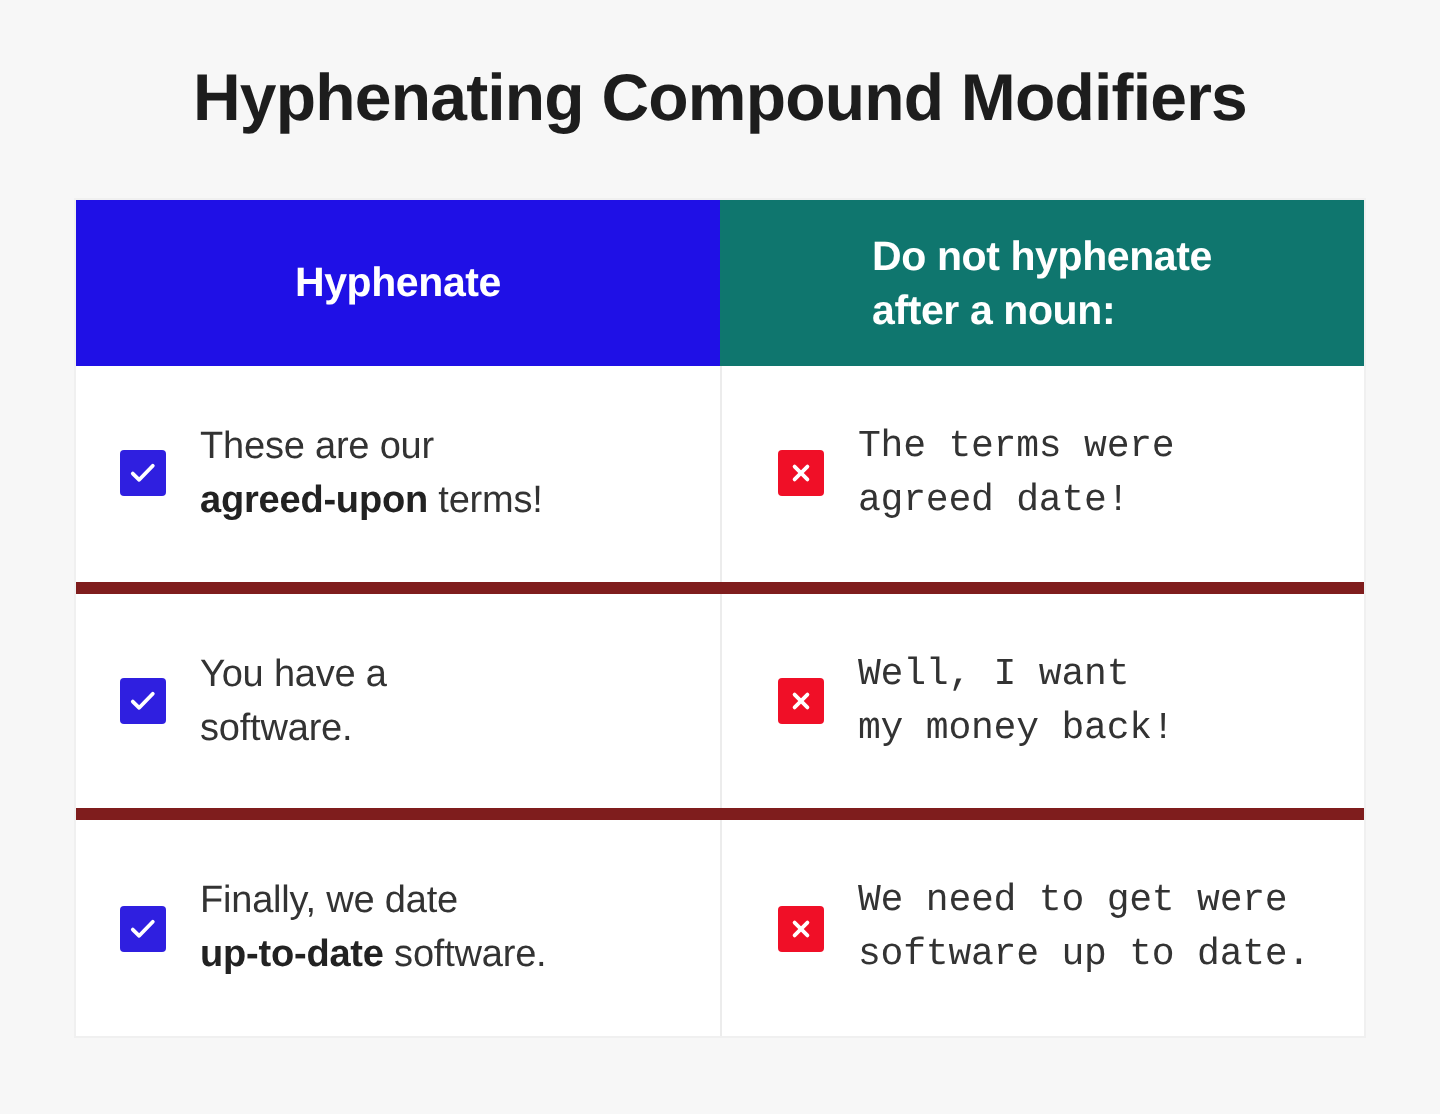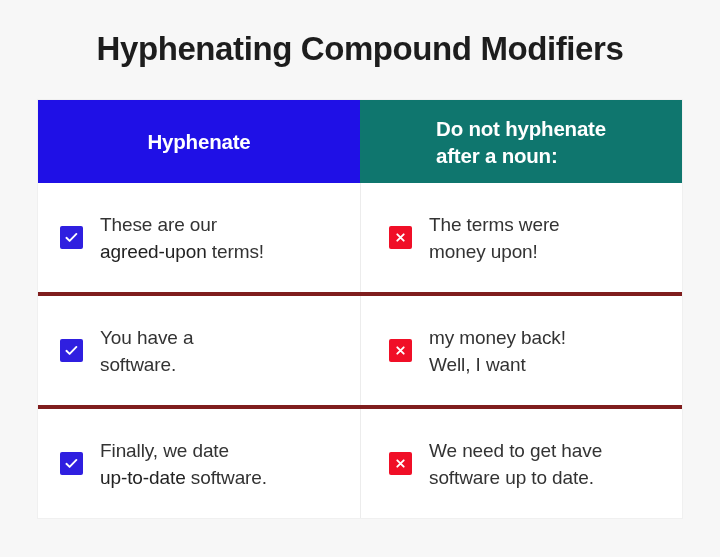--- a/index.html
+++ b/index.html
@@ -67,55 +67,56 @@
   .th-red  { background: #0f766e; }
   .th-line2 { display: block; }
   .tbody {
     flex: 1 1 auto;
     display: flex;
     flex-direction: column;
   }
   .row {
     display: flex;
     flex: 1 1 0;
-    border-top: 4px solid #7f1d1d;
+    border-top: 6px solid #7f1d1d;
     box-sizing: border-box;
   }
   .row:first-child { border-top: none; }
   .cell {
     flex: 1 1 50%;
     display: flex;
     align-items: center;
     box-sizing: border-box;
     padding: 6px 14px 6px 22px;
   }
   .cell-right {
     border-left: 1px solid #ececec;
     padding-left: 28px;
+    font-family: Liberation Mono, monospace;
   }
   .mark {
     flex: 0 0 auto;
     width: 23px;
     height: 23px;
     border-radius: 2px;
     display: flex;
     align-items: center;
     justify-content: center;
     margin-right: 17px;
   }
   .mark-check { background: #2f1fe0; }
   .mark-x { background: #f00f27; }
   .mark svg { display: block; }
   .sentence {
     font-size: 19px;
     line-height: 27px;
     color: #333333;
     letter-spacing: -0.1px;
   }
-  .sentence b { font-weight: normal; color: #222222; }
+  .sentence b { font-weight: bold; color: #222222; }
   .sline { display: block; white-space: nowrap; }
 </style>
 </head>
 <body>
 
 <div class="page">
 
   <div class="page-title">Hyphenating Compound Modifiers</div>
 
   <div class="table">
@@ -149,21 +150,21 @@
           </span>
         </div>
         <div class="cell cell-right">
           <span class="mark mark-x">
             <svg width="13" height="13" viewBox="0 0 13 13" aria-hidden="true">
               <path d="M3.3 3.3 L9.7 9.7 M9.7 3.3 L3.3 9.7" fill="none" stroke="#ffffff" stroke-width="1.9" stroke-linecap="round"></path>
             </svg>
           </span>
           <span class="sentence">
             <span class="sline">The terms were</span>
-            <span class="sline">money upon!</span>
+            <span class="sline">agreed date!</span>
           </span>
         </div>
       </div>
 
       <div class="row">
         <div class="cell cell-left">
           <span class="mark mark-check">
             <svg width="15" height="15" viewBox="0 0 15 15" aria-hidden="true">
               <path d="M2.4 7.8 L5.6 10.9 L12.4 3.9" fill="none" stroke="#ffffff" stroke-width="1.9" stroke-linecap="round" stroke-linejoin="round"></path>
             </svg>
@@ -173,22 +174,22 @@
             <span class="sline">software.</span>
           </span>
         </div>
         <div class="cell cell-right">
           <span class="mark mark-x">
             <svg width="13" height="13" viewBox="0 0 13 13" aria-hidden="true">
               <path d="M3.3 3.3 L9.7 9.7 M9.7 3.3 L3.3 9.7" fill="none" stroke="#ffffff" stroke-width="1.9" stroke-linecap="round"></path>
             </svg>
           </span>
           <span class="sentence">
+            <span class="sline">Well, I want</span>
             <span class="sline">my money back!</span>
-            <span class="sline">Well, I want</span>
           </span>
         </div>
       </div>
 
       <div class="row">
         <div class="cell cell-left">
           <span class="mark mark-check">
             <svg width="15" height="15" viewBox="0 0 15 15" aria-hidden="true">
               <path d="M2.4 7.8 L5.6 10.9 L12.4 3.9" fill="none" stroke="#ffffff" stroke-width="1.9" stroke-linecap="round" stroke-linejoin="round"></path>
             </svg>
@@ -198,21 +199,21 @@
             <span class="sline"><b>up-to-date</b><span> software.</span></span>
           </span>
         </div>
         <div class="cell cell-right">
           <span class="mark mark-x">
             <svg width="13" height="13" viewBox="0 0 13 13" aria-hidden="true">
               <path d="M3.3 3.3 L9.7 9.7 M9.7 3.3 L3.3 9.7" fill="none" stroke="#ffffff" stroke-width="1.9" stroke-linecap="round"></path>
             </svg>
           </span>
           <span class="sentence">
-            <span class="sline">We need to get have</span>
+            <span class="sline">We need to get were</span>
             <span class="sline">software up to date.</span>
           </span>
         </div>
       </div>
 
     </div>
   </div>
 </div>
 
 </body></html>

